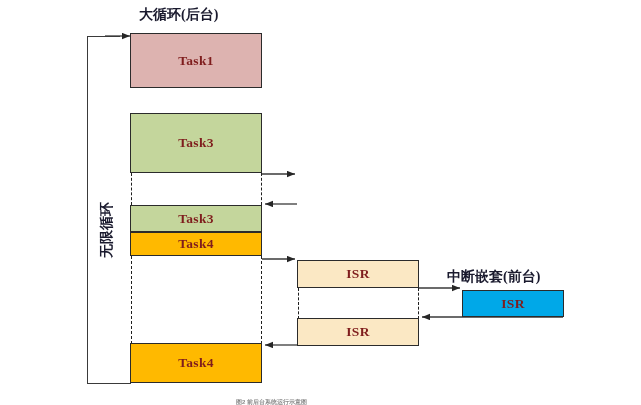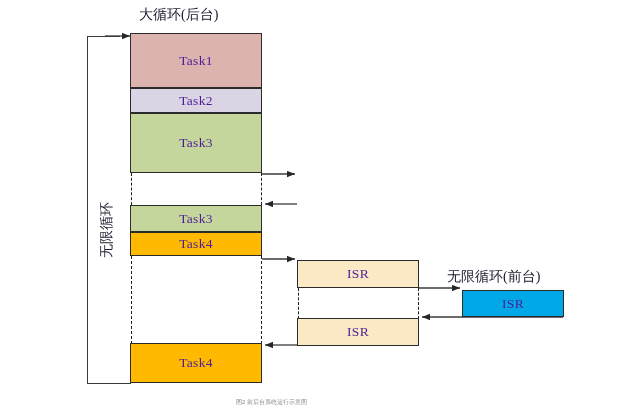--- a/index.html
+++ b/index.html
@@ -7,29 +7,30 @@
     padding: 0;
     background: #ffffff;
   }
   #canvas {
     position: relative;
     width: 641px;
     height: 405px;
     background: #ffffff;
     overflow: hidden;
     font-family: "Liberation Serif", "DejaVu Serif", serif;
+    font-weight: bold;
   }
   .box {
     position: absolute;
     box-sizing: border-box;
     border: 1.2px solid #2b2b2b;
     display: flex;
     align-items: center;
     justify-content: center;
-    color: #4c1d95;
+    color: #7f1d1d;
     font-size: 13.5px;
     letter-spacing: 0.3px;
     white-space: nowrap;
   }
   .label {
     position: absolute;
     color: #1a1a2e;
     font-size: 14px;
     white-space: nowrap;
     font-family: "Liberation Serif", "DejaVu Serif", serif;
@@ -113,43 +114,40 @@
     <line x1="419" y1="288" x2="460" y2="288" stroke="#3a3a3a" stroke-width="1.3" marker-end="url(#ar)"></line>
 
     <line x1="563" y1="317" x2="422" y2="317" stroke="#3a3a3a" stroke-width="1.3" marker-end="url(#ar)"></line>
 
     <line x1="297" y1="345" x2="265" y2="345" stroke="#3a3a3a" stroke-width="1.3" marker-end="url(#ar)"></line>
   </svg>
 
   <div class="box" style="left:130px; top:33px; width:132px; height:55px; background:#ddb3b0;">
     <span>Task1</span>
   </div>
-  <div class="box" style="left:130px; top:88px; width:132px; height:25px; background:#dbd4e4;">
-    <span>Task2</span>
-  </div>
   <div class="box" style="left:130px; top:113px; width:132px; height:60px; background:#c4d69c;">
     <span>Task3</span>
   </div>
   <div class="box" style="left:130px; top:205px; width:132px; height:27px; background:#c4d69c;">
     <span>Task3</span>
   </div>
   <div class="box" style="left:130px; top:232px; width:132px; height:24px; background:#ffb900;">
     <span>Task4</span>
   </div>
   <div class="box" style="left:130px; top:343px; width:132px; height:40px; background:#ffb900;">
     <span>Task4</span>
   </div>
 
   <div class="box" style="left:297px; top:260px; width:122px; height:28px; background:#fbe8c4;">
     <span>ISR</span>
   </div>
   <div class="box" style="left:297px; top:318px; width:122px; height:28px; background:#fbe8c4;">
     <span>ISR</span>
   </div>
 
-  <div class="label" style="left:447px; top:268px;">无限循环(前台)</div>
+  <div class="label" style="left:447px; top:268px;">中断嵌套(前台)</div>
   <div class="box" style="left:462px; top:290px; width:102px; height:27px; background:#00a8e8;">
     <span>ISR</span>
   </div>
 
   <div class="caption-strip" style="left:236px; top:398px; width:210px; height:7px;">图2 前后台系统运行示意图</div>
 
 </div>
 
 </body></html>

